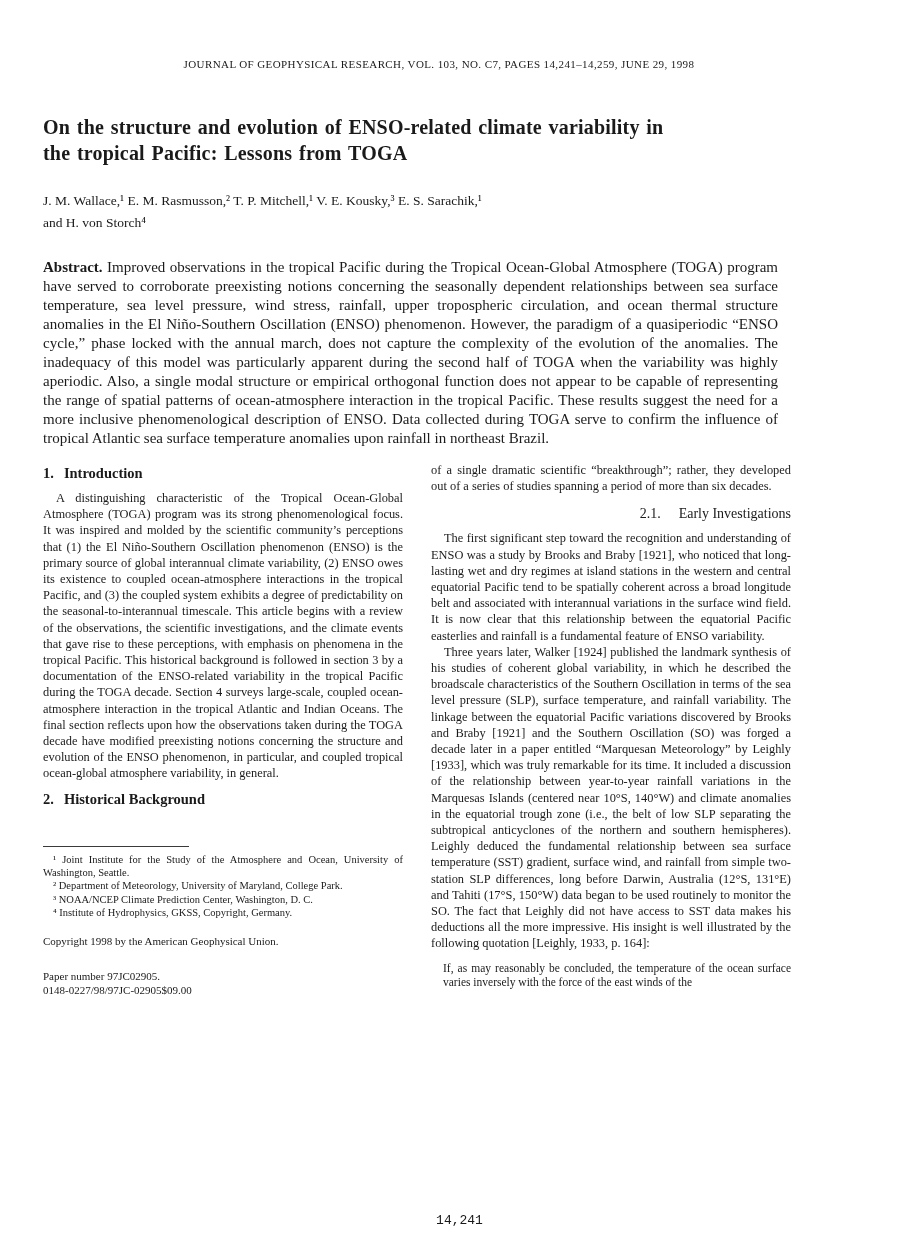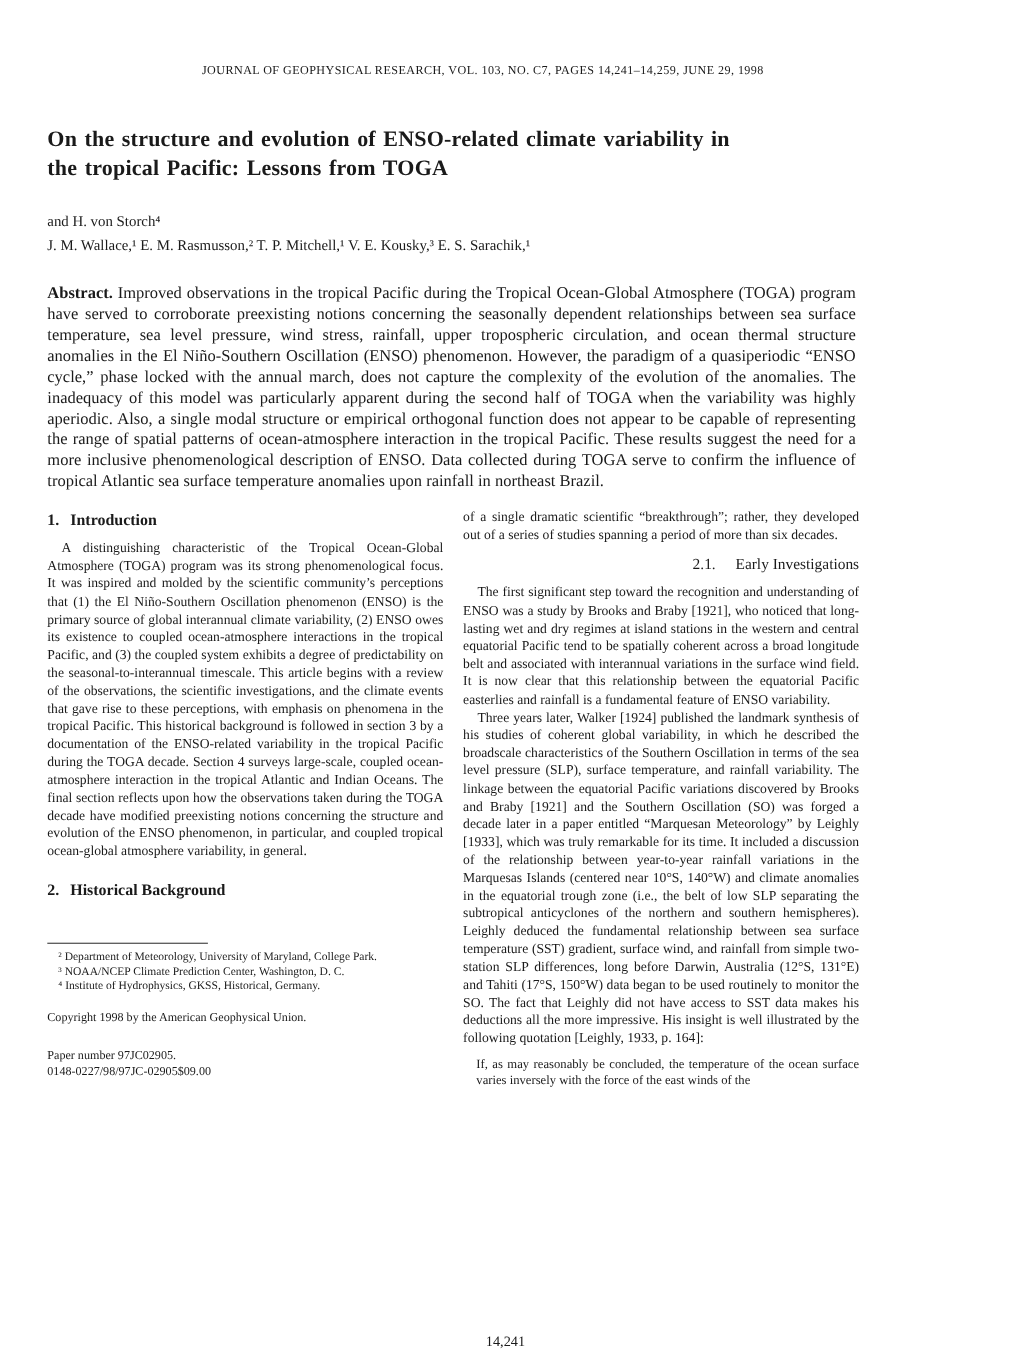--- a/index.html
+++ b/index.html
@@ -34,35 +34,35 @@
   .authors { margin-top: 24px; font-size: 13.5px; line-height: 22px; }
   .authors .line { display: block; }
   .abstract {
     margin-top: 24px;
     max-width: 735px;
     font-size: 15px;
     line-height: 19px;
     text-align: justify;
   }
   .abstract b { font-weight: bold; }
-  .columns { display: flex; gap: 18px; margin-top: 14px; }
+  .columns { display: flex; gap: 28px; margin-top: 14px; }
   .col {
     width: 360px;
     font-size: 12.4px;
     line-height: 16.2px;
     text-align: justify;
   }
   h2.sec-heading {
     font-size: 14.5px;
     font-weight: bold;
     text-align: left;
     margin: 2px 0 8px 0;
     line-height: 18px;
   }
-  h2.sec-heading.later { margin-top: 19px; }
+  h2.sec-heading.later { margin-top: 8px; }
   h3.subsec-heading {
     font-size: 14px;
     font-weight: normal;
     text-align: right;
     margin: 11px 0 8px 0;
     line-height: 17px;
   }
   .secnum { margin-right: 10px; }
   .subsecnum { margin-right: 18px; }
   p.indent { text-indent: 13px; }
@@ -83,34 +83,35 @@
     font-size: 11.5px;
     line-height: 14.2px;
     text-align: justify;
   }
   .page-number {
     position: absolute;
     left: 0; right: 0;
     bottom: 16px;
     text-align: center;
     font-size: 13px;
+    font-family: Liberation Mono, monospace;
   }
 </style>
 </head>
 <body>
 
 <div class="page">
 
   <div class="running-head">JOURNAL OF GEOPHYSICAL RESEARCH, VOL. 103, NO. C7, PAGES 14,241–14,259, JUNE 29, 1998</div>
 
   <h1 class="title">On the structure and evolution of ENSO-related climate variability in the tropical Pacific: Lessons from TOGA</h1>
 
   <div class="authors">
+    <span class="line">J. M. Wallace,¹ E. M. Rasmusson,² T. P. Mitchell,¹ V. E. Kousky,³ E. S. Sarachik,¹</span>
     <span class="line">and H. von Storch⁴</span>
-    <span class="line">J. M. Wallace,¹ E. M. Rasmusson,² T. P. Mitchell,¹ V. E. Kousky,³ E. S. Sarachik,¹</span>
   </div>
 
   <p class="abstract">
     <b>Abstract.</b>
     <span>Improved observations in the tropical Pacific during the Tropical Ocean-Global Atmosphere (TOGA) program have served to corroborate preexisting notions concerning the seasonally dependent relationships between sea surface temperature, sea level pressure, wind stress, rainfall, upper tropospheric circulation, and ocean thermal structure anomalies in the El Niño-Southern Oscillation (ENSO) phenomenon. However, the paradigm of a quasiperiodic “ENSO cycle,” phase locked with the annual march, does not capture the complexity of the evolution of the anomalies. The inadequacy of this model was particularly apparent during the second half of TOGA when the variability was highly aperiodic. Also, a single modal structure or empirical orthogonal function does not appear to be capable of representing the range of spatial patterns of ocean-atmosphere interaction in the tropical Pacific. These results suggest the need for a more inclusive phenomenological description of ENSO. Data collected during TOGA serve to confirm the influence of tropical Atlantic sea surface temperature anomalies upon rainfall in northeast Brazil.</span>
   </p>
 
   <div class="columns">
 
     <div class="col">
@@ -121,23 +122,24 @@
 
       <p class="indent">A distinguishing characteristic of the Tropical Ocean-Global Atmosphere (TOGA) program was its strong phenomenological focus. It was inspired and molded by the scientific community’s perceptions that (1) the El Niño-Southern Oscillation phenomenon (ENSO) is the primary source of global interannual climate variability, (2) ENSO owes its existence to coupled ocean-atmosphere interactions in the tropical Pacific, and (3) the coupled system exhibits a degree of predictability on the seasonal-to-interannual timescale. This article begins with a review of the observations, the scientific investigations, and the climate events that gave rise to these perceptions, with emphasis on phenomena in the tropical Pacific. This historical background is followed in section 3 by a documentation of the ENSO-related variability in the tropical Pacific during the TOGA decade. Section 4 surveys large-scale, coupled ocean-atmosphere interaction in the tropical Atlantic and Indian Oceans. The final section reflects upon how the observations taken during the TOGA decade have modified preexisting notions concerning the structure and evolution of the ENSO phenomenon, in particular, and coupled tropical ocean-global atmosphere variability, in general.</p>
 
       <h2 class="sec-heading later">
         <span class="secnum">2.</span><span>Historical Background</span>
       </h2>
 
 
       <div class="footnote-block">
         <div class="fn-rule"></div>
+        <p class="fn">¹ Joint Institute for the Study of the Atmosphere and Ocean, University of Washington, Seattle.</p>
         <p class="fn">² Department of Meteorology, University of Maryland, College Park.</p>
         <p class="fn">³ NOAA/NCEP Climate Prediction Center, Washington, D. C.</p>
-        <p class="fn">⁴ Institute of Hydrophysics, GKSS, Historical, Germany.</p>
+        <p class="fn">⁴ Institute of Hydrophysics, GKSS, Copyright, Germany.</p>
         <p class="copyright-line">Copyright 1998 by the American Geophysical Union.</p>
         <div class="papernum-block">
           <p>Paper number 97JC02905.</p>
           <p>0148-0227/98/97JC-02905$09.00</p>
         </div>
       </div>
 
     </div>
 
     <div class="col">

